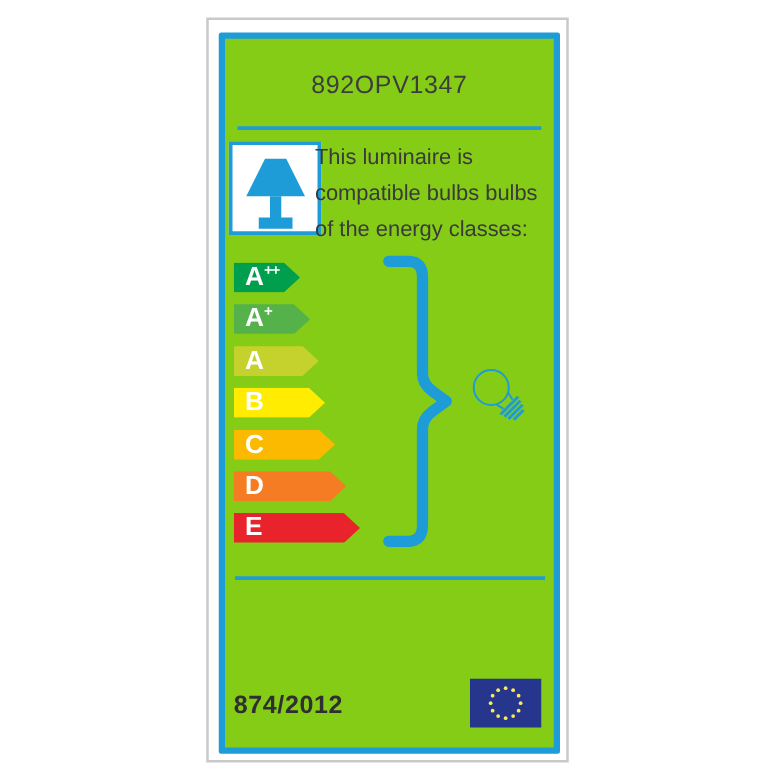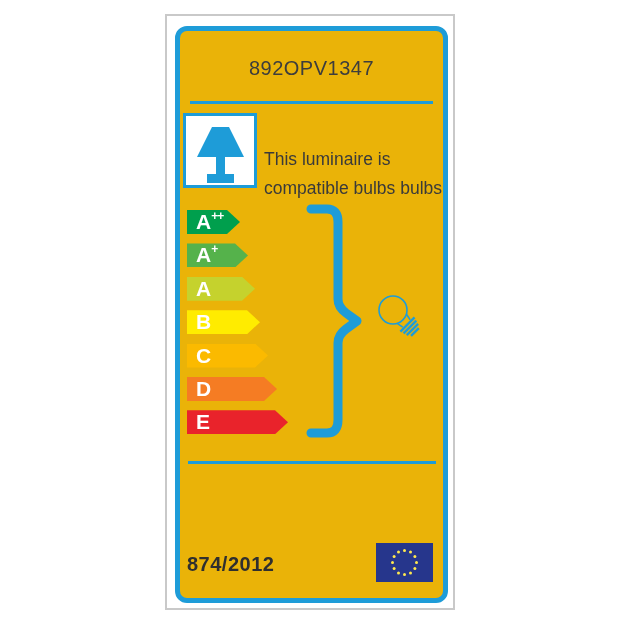--- a/index.html
+++ b/index.html
@@ -5,40 +5,40 @@
   * { margin:0; padding:0; box-sizing:border-box; }
   html,body { width:625px; height:625px; background:#ffffff; font-family:"Liberation Sans", sans-serif; }
   .stage { position:relative; width:625px; height:625px; background:#ffffff; overflow:hidden; }
 
   .outer-frame {
     position:absolute; left:165px; top:14px; width:290px; height:596px;
     border:2px solid #c9c9c9; background:#ffffff;
   }
   .blue-box {
     position:absolute; left:8px; top:10px; width:273px; height:577px;
-    border:5px solid #1E9CD8; border-radius:12px; background:#eab308;
+    border:5px solid #1E9CD8; border-radius:2px; background:#84cc16;
   }
 
   .title {
     position:absolute; left:0; top:26px; width:100%;
     text-align:center; font-size:20px; color:#3d3d3d; letter-spacing:0.5px;
   }
   .rule { position:absolute; left:10px; width:243px; height:3px; background:#1E9CD8; }
   .rule-top { top:70px; }
   .rule-bottom { top:430px; left:8px; width:248px; }
 
   .lamp-box {
     position:absolute; left:3px; top:82px; width:74px; height:75px;
     border:3px solid #1E9CD8; background:#ffffff;
   }
   .lamp-box svg { display:block; width:100%; height:100%; }
 
   .desc {
-    position:absolute; left:84px; top:80px; width:180px;
-    font-size:17.5px; line-height:29px; color:#3a3a3a;margin-top:34px;
+    position:absolute; left:72px; top:80px; width:180px;
+    font-size:17.5px; line-height:29px; color:#3a3a3a;
   }
   .desc span { display:block; white-space:nowrap; }
 
   .arrows { position:absolute; left:7px; top:179px; }
   .arrow {
     height:24px; margin-bottom:9.4px; display:flex; align-items:center;
     clip-path: polygon(0 0, calc(100% - 13px) 0, 100% 50%, calc(100% - 13px) 100%, 0 100%);
   }
   .arrow .cls {
     padding-left:9px; color:#ffffff; font-weight:bold; font-size:21px; line-height:24px;
@@ -74,20 +74,21 @@
         <svg viewBox="0 0 68 69">
           <polygon points="26,11 43,11 58,41 11,41" fill="#1E9CD8"></polygon>
           <rect x="30" y="41" width="9" height="21" fill="#1E9CD8"></rect>
           <rect x="21" y="58" width="27" height="9" fill="#1E9CD8"></rect>
         </svg>
       </div>
 
       <div class="desc">
         <span>This luminaire is</span>
         <span>compatible bulbs bulbs</span>
+        <span>of the energy classes:</span>
       </div>
 
       <div class="arrows">
         <div class="arrow" style="background: rgb(0, 159, 77); width: 53px;">
           <span class="cls">A</span>
             <span class="sup">++</span>
         </div>
         <div class="arrow" style="background: rgb(85, 178, 75); width: 61px;">
           <span class="cls">A</span>
             <span class="sup">+</span>

